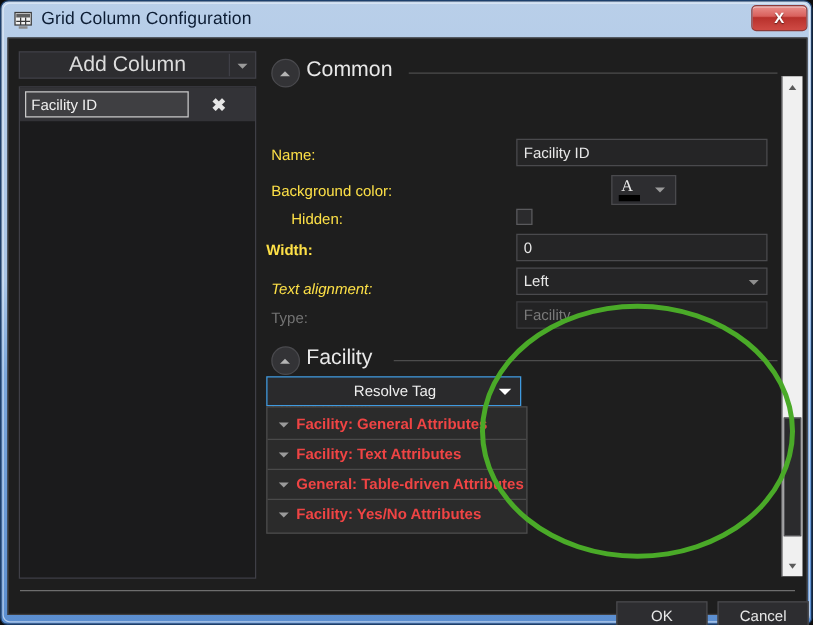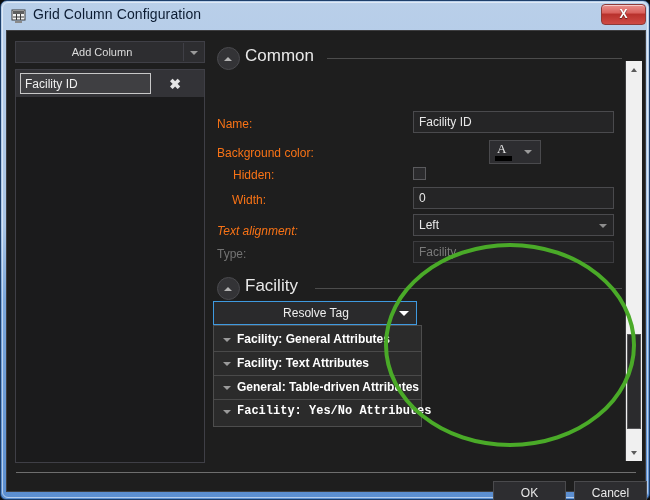--- a/index.html
+++ b/index.html
@@ -86,21 +86,21 @@
     background: #2d2d30;
     border: 1px solid #3f3f46;
     cursor: pointer;
   }
   .addcol-label {
     position: absolute;
     left: 0; top: 0;
     width: 172px; height: 20px;
     line-height: 20px;
     text-align: center;
-    font-size: 11px;
+    font-size: 17px;
     color: #dcdcdc;
   }
   .addcol-sep {
     position: absolute;
     right: 20px; top: 1px;
     width: 1px; height: 18px;
     background: #3f3f46;
   }
   .addcol-arrow {
     position: absolute;
@@ -189,21 +189,21 @@
   .sec-rule {
     position: absolute;
     top: 11px;
     height: 1px;
     background: #4c4c4c;
   }
 
   .f-label {
     position: absolute;
     font-size: 12px;
-    color: #f97316;
+    color: #fde047;
     white-space: nowrap;
   }
   .f-label.dim { color: #737373; }
 
   .f-input {
     position: absolute;
     box-sizing: border-box;
     height: 22px;
     background: #252526;
     border: 1px solid #4a4a4d;
@@ -322,36 +322,36 @@
     background: #2b2b2b;
     border: 1px solid #4d4d4d;
     padding: 2px 0 3px 0;
   }
   .dd-item {
     position: relative;
     height: 23px;
     border-bottom: 1px solid #4a4a4a;
     cursor: pointer;
   }
-  .dd-item:last-child { border-bottom: none; font-family: Liberation Mono, monospace; }
+  .dd-item:last-child { border-bottom: none; }
   .dd-chev {
     position: absolute;
     left: 9px; top: 10px;
     width: 0; height: 0;
     border-left: 4px solid transparent;
     border-right: 4px solid transparent;
     border-top: 4px solid #9b9b9b;
   }
   .dd-label {
     position: absolute;
     left: 23px; top: 0;
     line-height: 23px;
     font-size: 12px;
     font-weight: bold;
-    color: #ffffff;
+    color: #ef4444;
     white-space: nowrap;
   }
 
   
   .vscroll {
     position: absolute;
     left: 618px; top: 30px;
     width: 16px; height: 400px;
     background: #f0f0f0;
     border-left: 1px solid #3e3e40;
@@ -467,21 +467,21 @@
       <span class="f-label" style="left:7px; top:109px;">Background color:</span>
       <div class="color-btn">
         <span class="glyph-A">A</span>
         <span class="swatch"></span>
         <span class="cb-arrow"></span>
       </div>
 
       <span class="f-label" style="left:23px; top:131px;">Hidden:</span>
       <span class="checkbox" style="left:203px; top:130px;"></span>
 
-      <span class="f-label" style="left:22px; top:156px;">Width:</span>
+      <span class="f-label" style="left:3px; top:156px;font-weight:bold;">Width:</span>
       <input class="f-input" style="left: 203px; top: 150px; width: 201px;" type="text" value="0">
 
       <span class="f-label" style="left:7px; top:187px;font-style:italic;">Text alignment:</span>
       <div class="f-select" style="left:203px; top:177px; width:201px;">
         <span class="sel-text">Left</span>
         <span class="sel-arrow"></span>
       </div>
 
       <span class="f-label dim" style="left:7px; top:210px;">Type:</span>
       <input class="f-input disabled" style="left: 203px; top: 204px; width: 201px;" type="text" disabled="" value="Facility">

